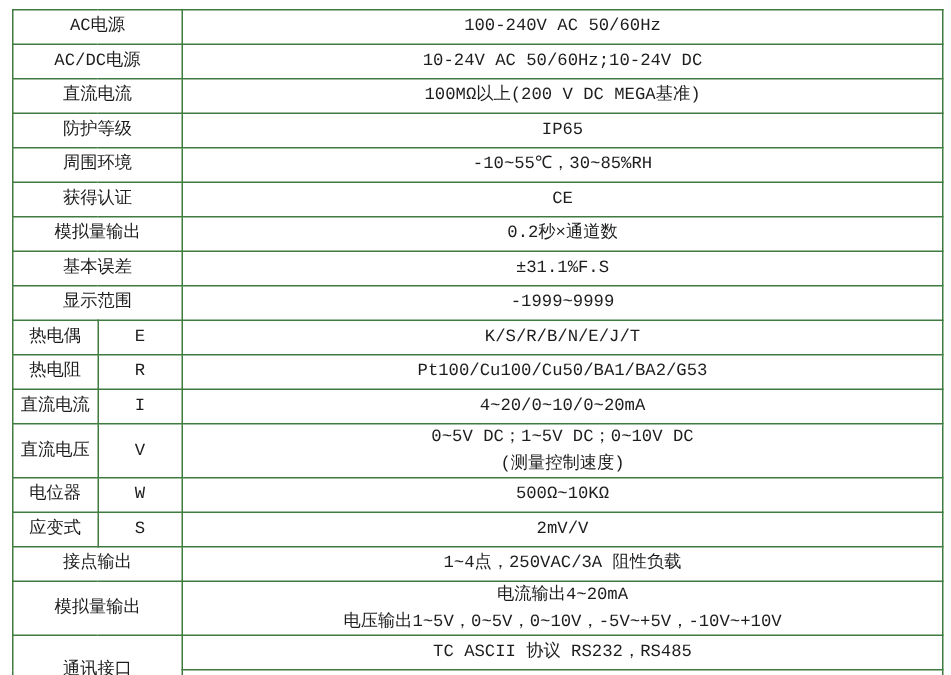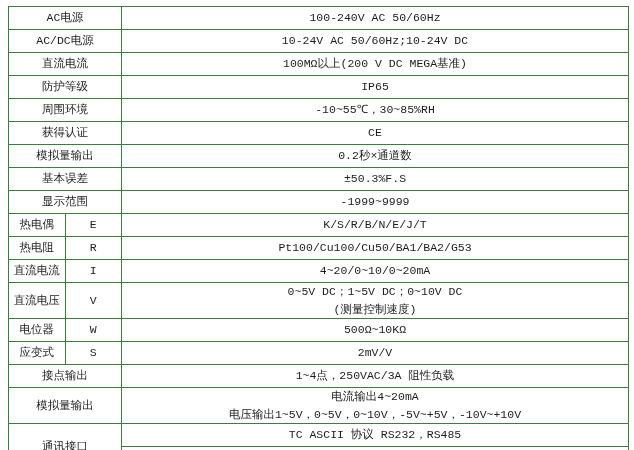--- a/index.html
+++ b/index.html
@@ -96,21 +96,21 @@
         <td class="value-wide">CE</td>
       </tr>
 
       <tr>
         <td class="label" colspan="2">模拟量输出</td>
         <td class="value-wide">0.2秒×通道数</td>
       </tr>
 
       <tr>
         <td class="label" colspan="2">基本误差</td>
-        <td class="value-wide">±50.3%F.S</td>
+        <td class="value-wide">±31.1%F.S</td>
       </tr>
 
       <tr>
         <td class="label" colspan="2">显示范围</td>
         <td class="value-wide">-1999~9999</td>
       </tr>
 
       <tr>
         <td class="label">热电偶</td>
         <td class="sym">E</td>

